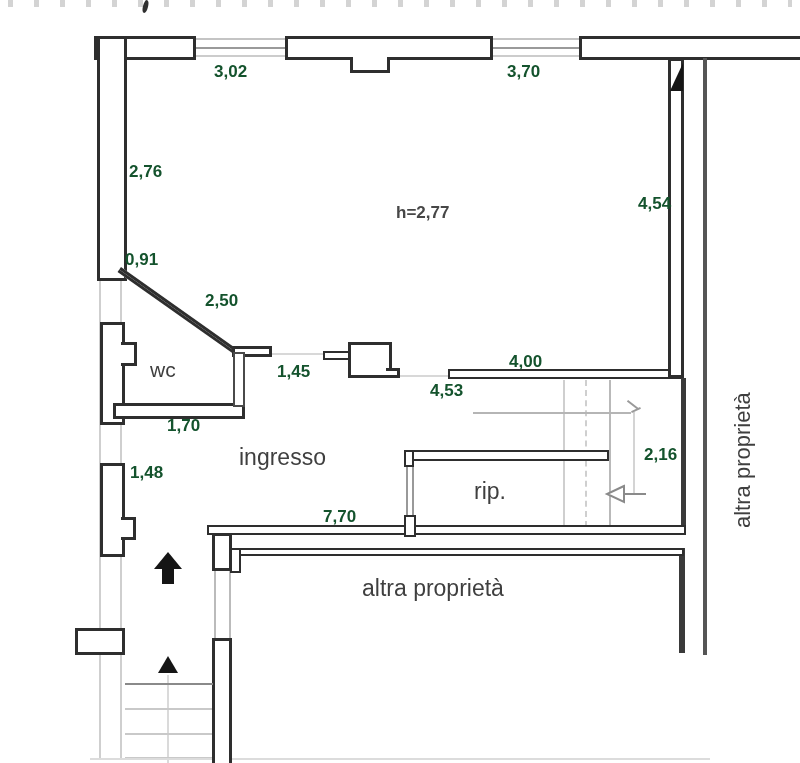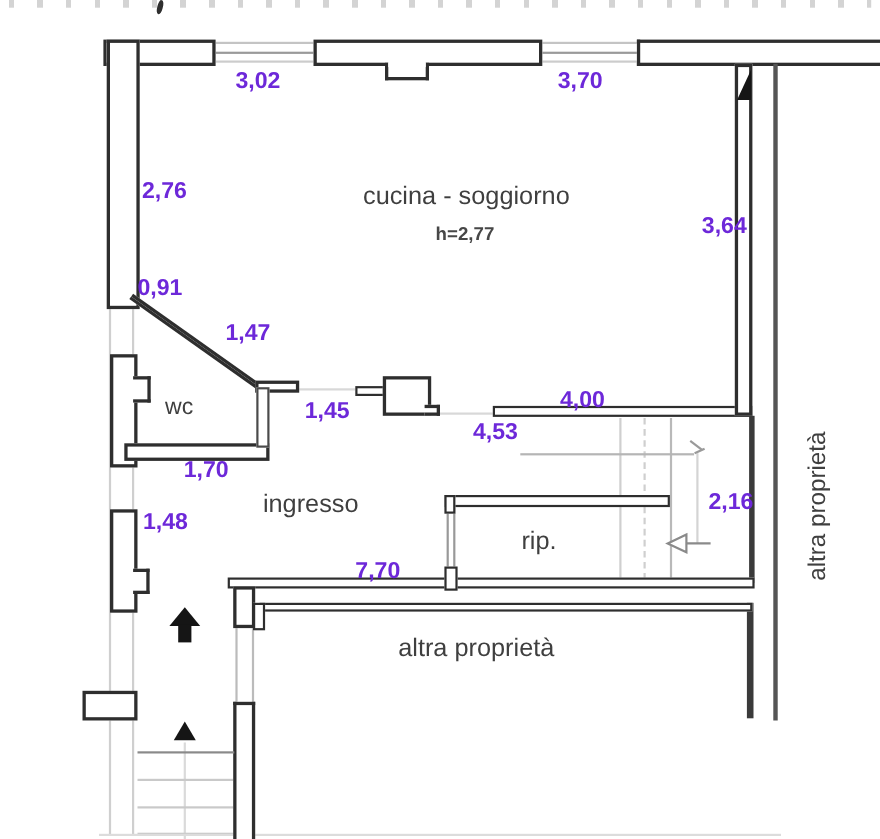--- a/index.html
+++ b/index.html
@@ -5,21 +5,21 @@
   html,body{margin:0;padding:0;background:#ffffff;}
   #plan{position:relative;width:800px;height:763px;background:#ffffff;overflow:hidden;
         font-family:"Liberation Sans", sans-serif; filter:blur(0.35px);}
   .abs{position:absolute;box-sizing:border-box;}
   
   .wall{position:absolute;box-sizing:border-box;background:#fff;border:3px solid #2e2e2e;z-index:2;}
   .wallthin{position:absolute;box-sizing:border-box;background:#fff;border:2px solid #4a4a4a;z-index:2;}
   .solidline{position:absolute;background:#3a3a3a;z-index:2;}
   .faintv{position:absolute;width:2px;background:#cfcfcf;z-index:1;}
   .fainth{position:absolute;height:2px;background:#d8d8d8;z-index:1;}
-  .dim{position:absolute;color:#6d28d9;font-size:21px;font-weight:600;z-index:5;white-space:nowrap;}
+  .dim{position:absolute;color:#14532d;font-size:17px;font-weight:600;z-index:5;white-space:nowrap;}
   .room{position:absolute;color:#3f3f3f;z-index:5;white-space:nowrap;}
   .winline{position:absolute;z-index:1;}
   .black{background:#151515;}
 </style>
 </head>
 <body>
 
 <div id="plan">
 
   <div class="abs" style="left:8px;top:0;width:784px;height:7px;opacity:.55;
@@ -107,34 +107,33 @@
 
   <div class="abs" style="left:158px;top:656px;width:0;height:0;border-left:10px solid transparent;border-right:10px solid transparent;border-bottom:17px solid #151515;z-index:4;"></div>
   <div class="faintv" style="left:167px;top:675px;height:88px;background:#dadada;"></div>
   <div class="abs" style="left:125px;top:683px;width:88px;height:2px;background:#8a8a8a;z-index:2;"></div>
   <div class="fainth" style="left:125px;top:708px;width:88px;background:#c9c9c9;"></div>
   <div class="fainth" style="left:125px;top:733px;width:88px;background:#c9c9c9;"></div>
   <div class="fainth" style="left:125px;top:757px;width:88px;background:#c9c9c9;"></div>
 
   <div class="fainth" style="left:90px;top:758px;width:620px;background:#dcdcdc;"></div>
 
-  <div class="room" style="left:330px;top:164px;font-size:23px;">cucina - soggiorno</div>
   <div class="room" style="left:396px;top:203px;font-size:17px;font-weight:600;color:#474747;text-align:right;">h=2,77</div>
   <div class="room" style="left:150px;top:358px;font-size:21px;">wc</div>
   <div class="room" style="left:239px;top:444px;font-size:23px;">ingresso</div>
   <div class="room" style="left:474px;top:478px;font-size:23px;">rip.</div>
   <div class="room" style="left:362px;top:575px;font-size:23px;">altra proprietà</div>
   <div class="room" style="left:730px;top:272px;height:256px;font-size:22px;writing-mode:vertical-rl;transform:rotate(180deg);">altra proprietà</div>
 
   <div class="dim" style="left:214px;top:62px;">3,02</div>
   <div class="dim" style="left:507px;top:62px;">3,70</div>
   <div class="dim" style="left:129px;top:162px;">2,76</div>
   <div class="dim" style="left:125px;top:250px;">0,91</div>
-  <div class="dim" style="left:205px;top:291px;">1,47</div>
-  <div class="dim" style="left:638px;top:194px;">3,64</div>
+  <div class="dim" style="left:205px;top:291px;">2,50</div>
+  <div class="dim" style="left:638px;top:194px;">4,54</div>
   <div class="dim" style="left:277px;top:362px;">1,45</div>
   <div class="dim" style="left:509px;top:352px;">4,00</div>
   <div class="dim" style="left:430px;top:381px;">4,53</div>
   <div class="dim" style="left:167px;top:416px;">1,70</div>
   <div class="dim" style="left:130px;top:463px;">1,48</div>
   <div class="dim" style="left:644px;top:445px;text-align:center;">2,16</div>
   <div class="dim" style="left:323px;top:507px;">7,70</div>
 
 </div>
 

